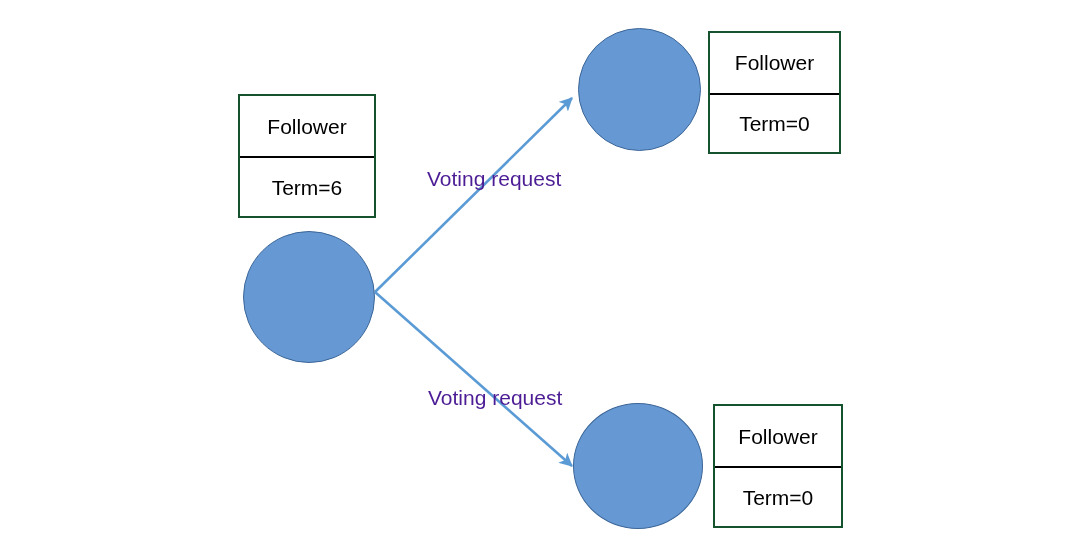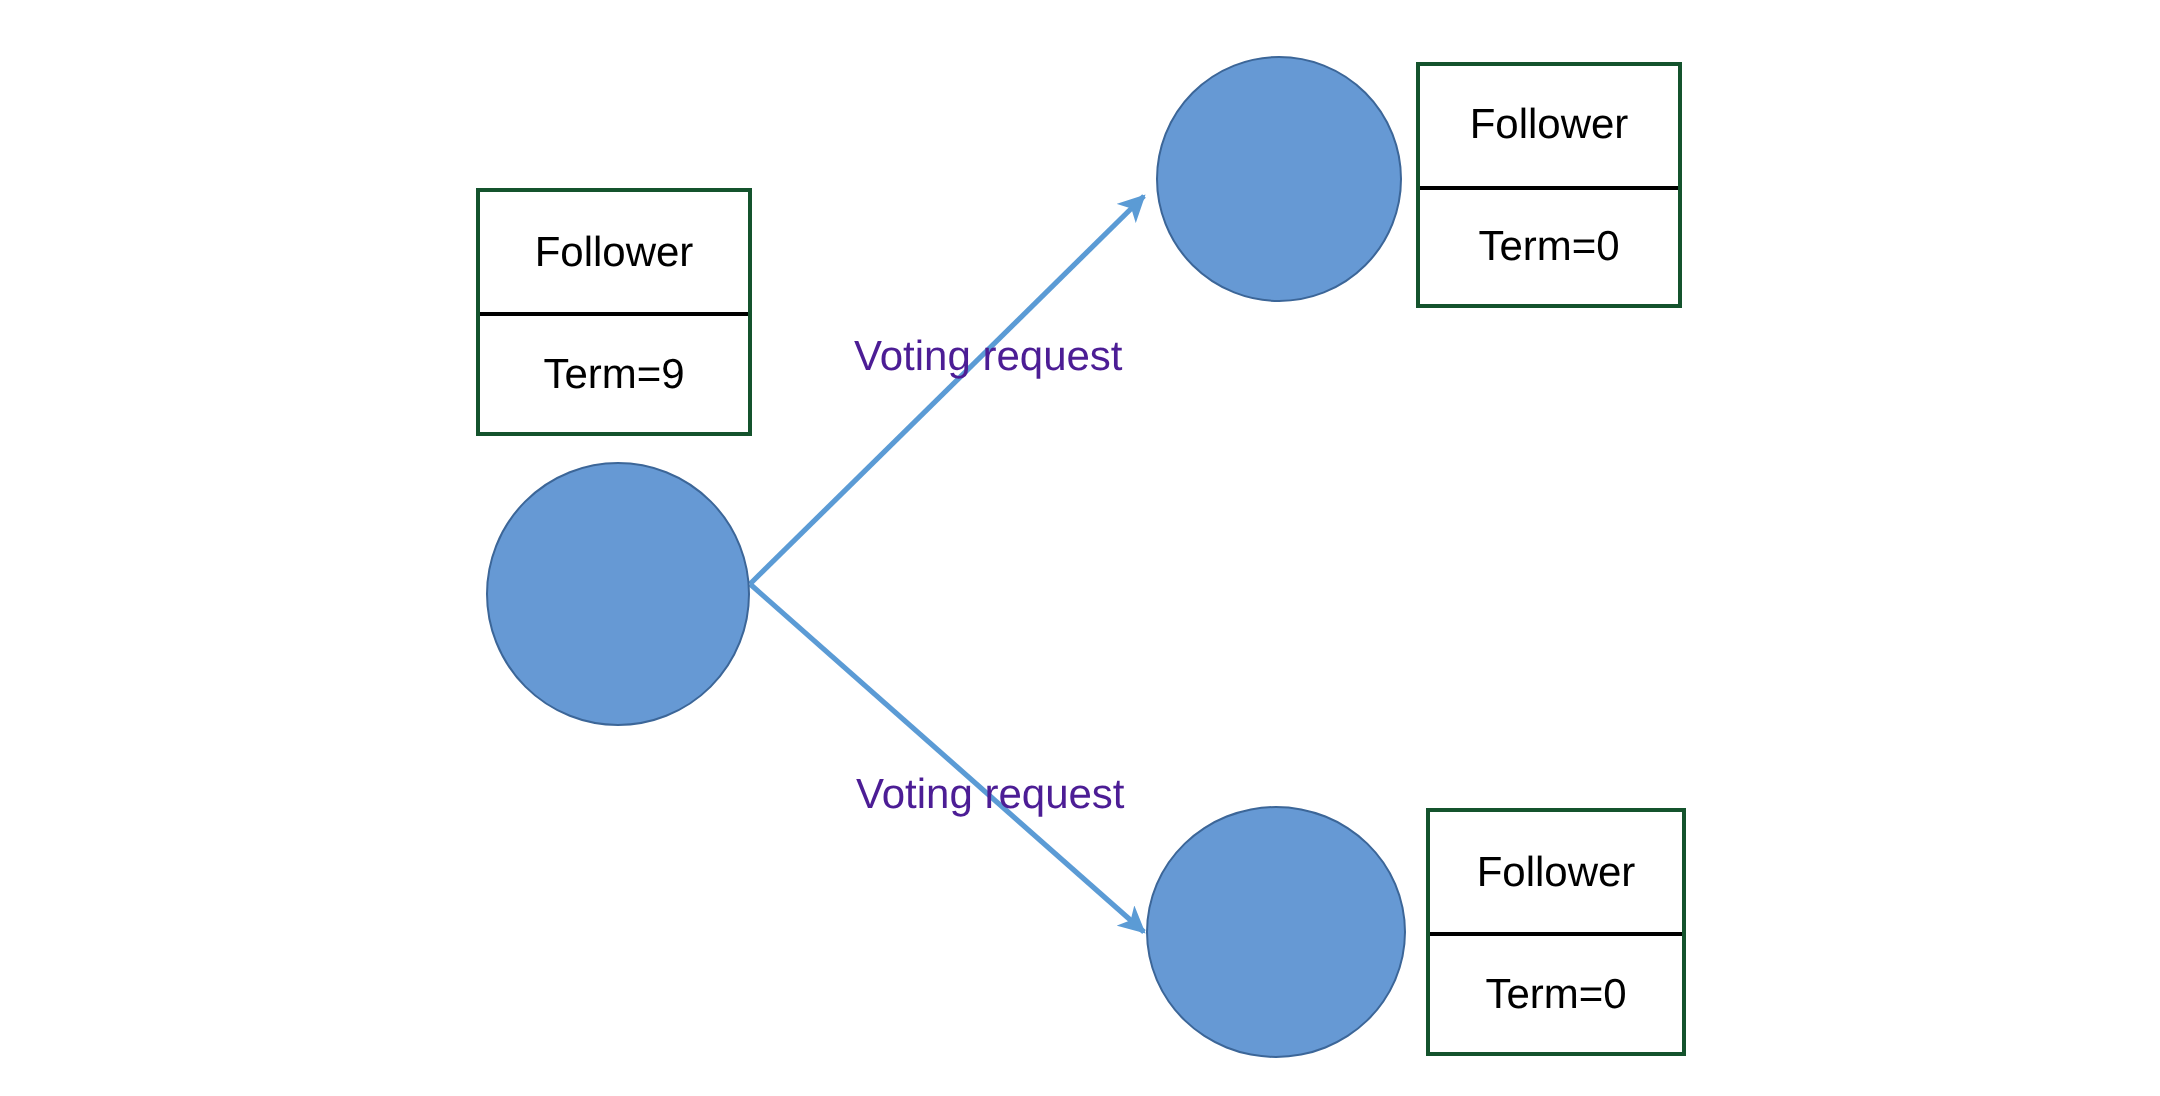--- a/index.html
+++ b/index.html
@@ -78,21 +78,21 @@
   </svg>
 
   <div class="node-circle" style="left:243px; top:231px; width:132px; height:132px; background:#6699D4; border:1.5px solid #3C6698;"></div>
 
   <div class="node-circle" style="left:578px; top:28px; width:123px; height:123px; background:#6699D4; border:1.5px solid #3C6698;"></div>
 
   <div class="node-circle" style="left:573px; top:403px; width:130px; height:126px; background:#6699D4; border:1.5px solid #3C6698;"></div>
 
   <div class="state-box" style="left:238px; top:94px; width:138px; height:124px;">
     <div class="box-row row-top">Follower</div>
-    <div class="box-row row-bottom">Term=9</div>
+    <div class="box-row row-bottom">Term=6</div>
   </div>
 
   <div class="state-box" style="left:708px; top:31px; width:133px; height:123px;">
     <div class="box-row row-top">Follower</div>
     <div class="box-row row-bottom">Term=0</div>
   </div>
 
   <div class="state-box" style="left:713px; top:404px; width:130px; height:124px;">
     <div class="box-row row-top">Follower</div>
     <div class="box-row row-bottom">Term=0</div>

